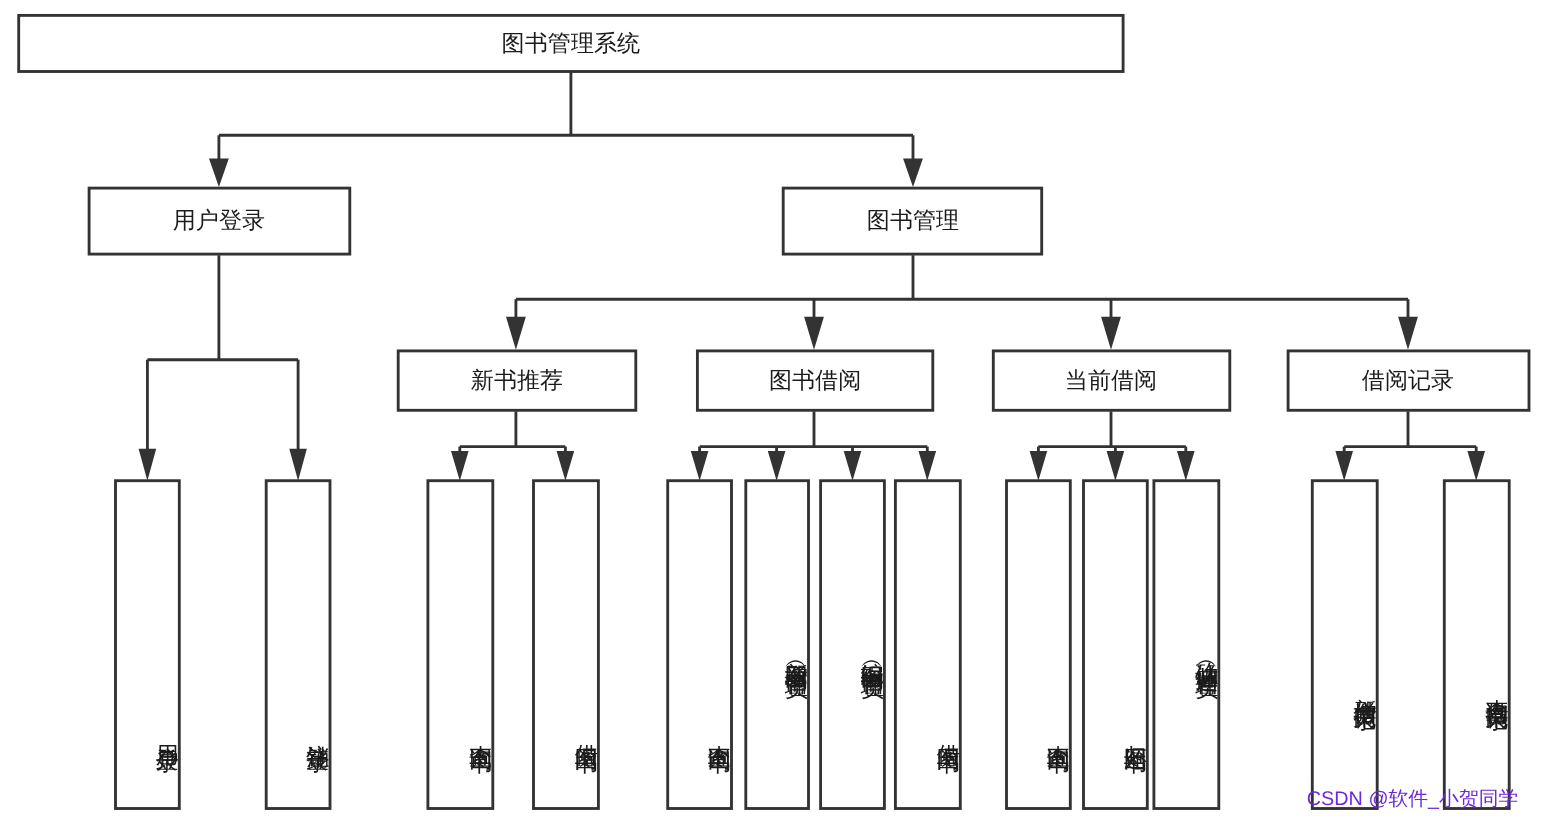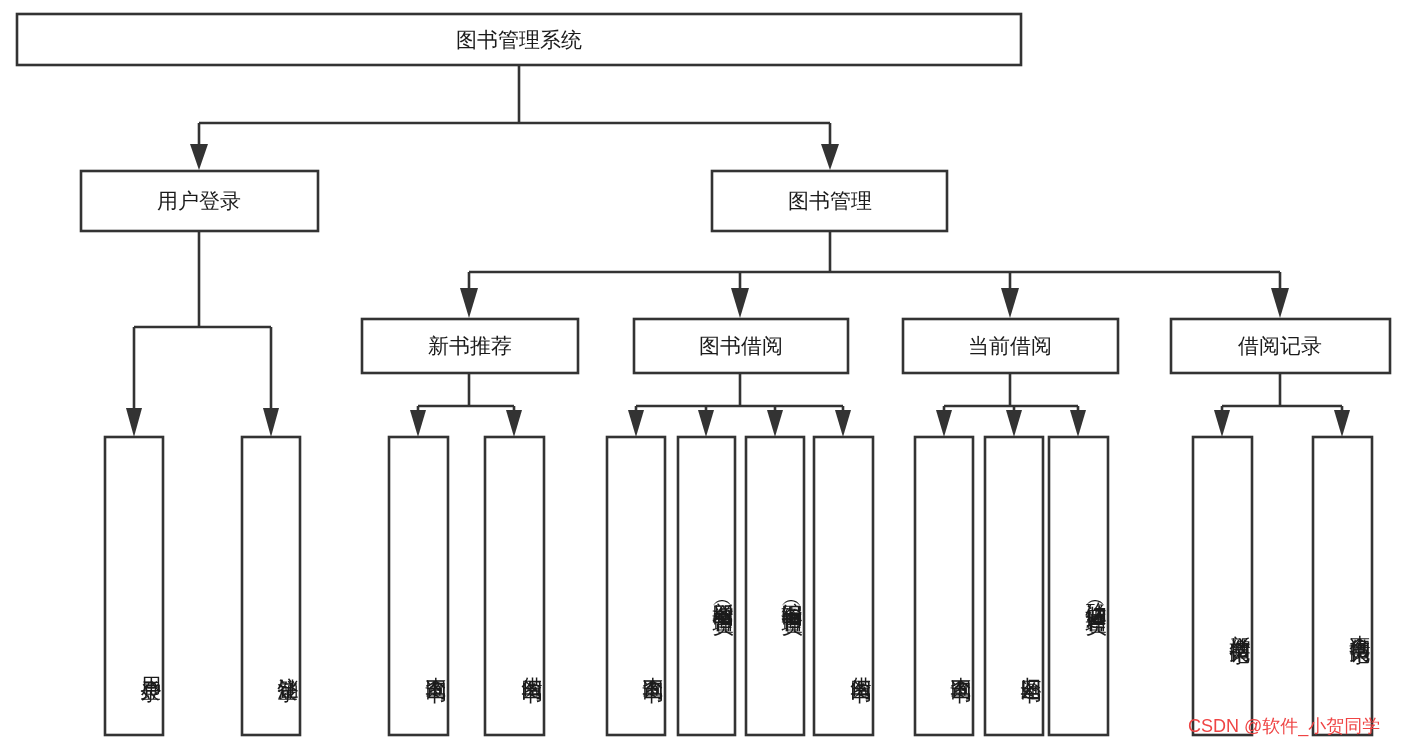--- a/index.html
+++ b/index.html
@@ -68,21 +68,21 @@
     display: flex;
     align-items: flex-start;
     justify-content: center;
     white-space: nowrap;
     pointer-events: none;
   }
   .watermark {
     position: absolute;
     font-family: "Liberation Sans", "DejaVu Sans", sans-serif;
     font-size: 18px;
-    color: #ef4444;
+    color: #6d28d9;
     white-space: nowrap;
     left: 1188px;
     top: 714px;
   }
 </style>
 </head>
 <body>
 
 <div id="diagram-root">
 

